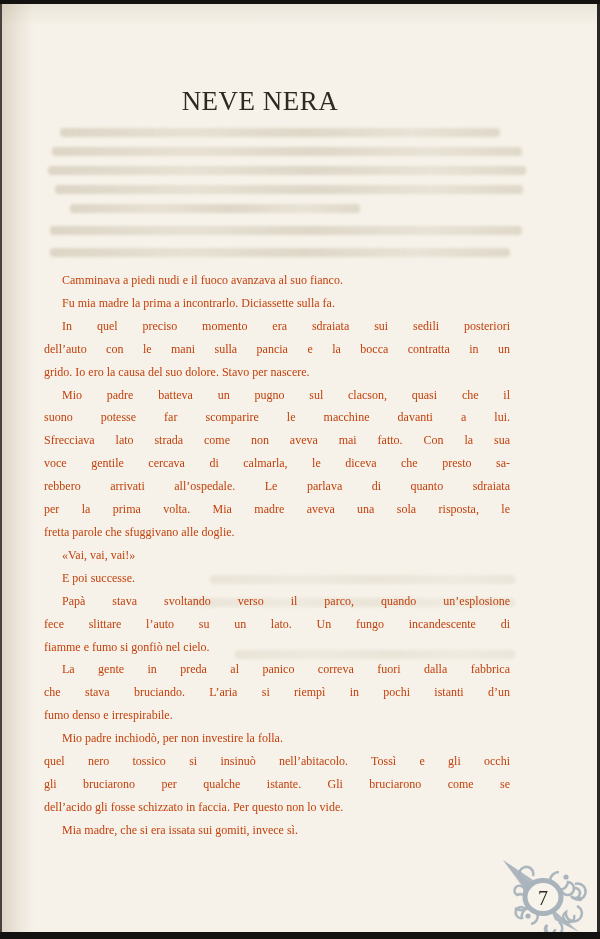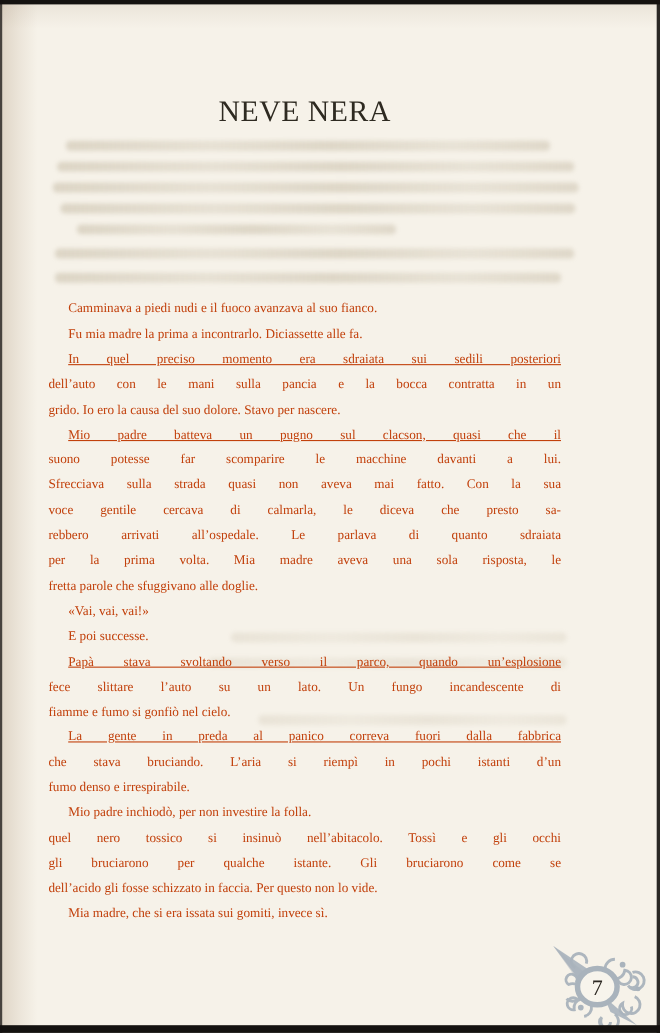--- a/index.html
+++ b/index.html
@@ -20,21 +20,21 @@
   .gutter-shade{
     position:absolute;top:0;left:0;width:34px;height:939px;z-index:1;
     background:linear-gradient(90deg,rgba(167,142,114,.30),rgba(167,142,114,.12) 55%,rgba(167,142,114,0));
   }
   .top-shade{
     position:absolute;top:0;left:0;width:600px;height:26px;z-index:1;
     background:linear-gradient(180deg,rgba(150,130,105,.14),rgba(150,130,105,0));
   }
 
   .chapter-title{
-    position:absolute;top:86px;left:44px;width:466px;z-index:3;
+    position:absolute;top:86px;left:27px;width:466px;z-index:3;
     text-align:center;
     font-size:27px;line-height:30px;
     color:#2e2a21;
     letter-spacing:.5px;
   }
 
   
   .ghost{
     position:absolute;height:9px;border-radius:4px;z-index:2;
     background:linear-gradient(90deg,rgba(172,158,129,.34),rgba(172,158,129,.20) 30%,rgba(172,158,129,.32) 55%,rgba(172,158,129,.18) 80%,rgba(172,158,129,.30));
@@ -43,21 +43,21 @@
   .ghost.faint{opacity:.5;}
 
   .body-text{
     position:absolute;top:269px;left:44px;width:466px;z-index:3;
     font-size:12px;line-height:22.9px;
     color:#c2410c;
   }
   .line{width:100%;}
   .line.justify{text-align:justify;text-align-last:justify;}
   .line.indent{text-indent:18px;}
-  .line.justify.indent{padding-left:0;text-decoration:underline;}
+  .line.justify.indent{padding-left:0;}
 
   .ornament{position:absolute;left:487px;top:850px;width:106px;height:86px;z-index:4;}
   .ornament svg{display:block;}
   .page-num{
     font-family:"Liberation Serif",serif;
     font-size:20px;fill:#2c2822;
   }
 </style>
 </head>
 <body>
@@ -75,27 +75,27 @@
   <div class="ghost" style="top:185px;left:55px;width:468px;"></div>
   <div class="ghost" style="top:204px;left:70px;width:290px;"></div>
   <div class="ghost" style="top:226px;left:50px;width:472px;"></div>
   <div class="ghost" style="top:248px;left:50px;width:460px;"></div>
   <div class="ghost faint" style="top:575px;left:210px;width:305px;"></div>
   <div class="ghost faint" style="top:598px;left:190px;width:325px;"></div>
   <div class="ghost faint" style="top:650px;left:235px;width:280px;"></div>
 
   <div class="body-text" id="body-text">
       <div class="line indent">Camminava a piedi nudi e il fuoco avanzava al suo fianco.</div>
-      <div class="line indent">Fu mia madre la prima a incontrarlo. Diciassette alle fa.</div>
+      <div class="line indent">Fu mia madre la prima a incontrarlo. Diciassette sulla fa.</div>
       <div class="line justify indent">In quel preciso momento era sdraiata sui sedili posteriori</div>
       <div class="line justify">dell’auto con le mani sulla pancia e la bocca contratta in un</div>
       <div class="line">grido. Io ero la causa del suo dolore. Stavo per nascere.</div>
       <div class="line justify indent">Mio padre batteva un pugno sul clacson, quasi che il</div>
       <div class="line justify">suono potesse far scomparire le macchine davanti a lui.</div>
-      <div class="line justify">Sfrecciava sulla strada quasi non aveva mai fatto. Con la sua</div>
+      <div class="line justify">Sfrecciava lato strada come non aveva mai fatto. Con la sua</div>
       <div class="line justify">voce gentile cercava di calmarla, le diceva che presto sa-</div>
       <div class="line justify">rebbero arrivati all’ospedale. Le parlava di quanto sdraiata</div>
       <div class="line justify">per la prima volta. Mia madre aveva una sola risposta, le</div>
       <div class="line">fretta parole che sfuggivano alle doglie.</div>
       <div class="line indent">«Vai, vai, vai!»</div>
       <div class="line indent">E poi successe.</div>
       <div class="line justify indent">Papà stava svoltando verso il parco, quando un’esplosione</div>
       <div class="line justify">fece slittare l’auto su un lato. Un fungo incandescente di</div>
       <div class="line">fiamme e fumo si gonfiò nel cielo.</div>
       <div class="line justify indent">La gente in preda al panico correva fuori dalla fabbrica</div>

